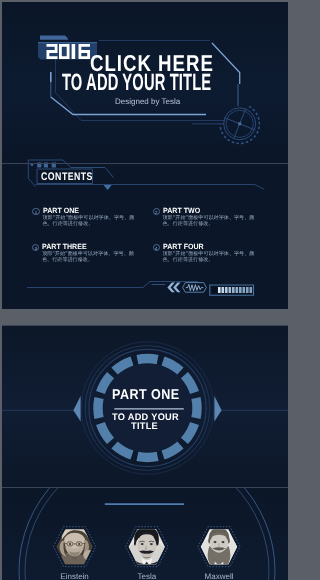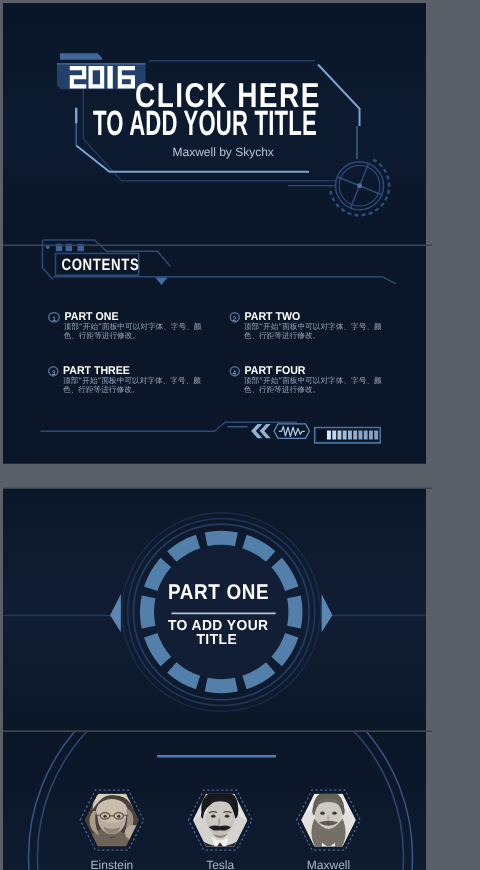--- a/index.html
+++ b/index.html
@@ -1,18 +1,18 @@
 <!DOCTYPE html>
 <html><head>
 <meta charset="utf-8">
 <style>
   html,body{margin:0;padding:0;background:#5b5f68;}
   body{width:290px;height:580px;overflow:hidden;font-family:"Liberation Sans",sans-serif;-webkit-font-smoothing:antialiased;text-rendering:geometricPrecision;}
   .deck{position:absolute;left:2px;top:2px;width:286px;height:578px;overflow:hidden;}
-  .slide{position:absolute;left:0;width:282px;height:161px;overflow:hidden;background:#000000;}
+  .slide{position:absolute;left:0;width:282px;height:161px;overflow:hidden;background:#0c4a6e;padding-left:36px;}
   .sep{position:absolute;left:0;width:286px;height:1px;background:#39445a;z-index:50;}
   .sv{position:absolute;left:0;top:0;width:286px;height:161px;}
   .t1{position:absolute;left:88px;top:50px;color:#fff;font-size:23px;line-height:22px;font-weight:bold;letter-spacing:1.2px;transform:scaleX(0.812);transform-origin:left top;white-space:nowrap;}
   .t2{position:absolute;left:60px;top:69px;color:#fff;font-size:23.5px;line-height:23.5px;font-weight:bold;letter-spacing:0.2px;transform:scaleX(0.627);transform-origin:left top;white-space:nowrap;}
   .sub{position:absolute;left:113px;top:95px;color:#b9c4d6;font-size:8px;line-height:10px;white-space:nowrap;}
 
   .ch{position:absolute;left:38.5px;top:24px;color:#fff;font-size:11px;line-height:11px;font-weight:bold;letter-spacing:0.55px;transform:scaleX(0.80);transform-origin:left top;white-space:nowrap;}
 
   .citem{position:absolute;width:110px;}
   .cnum{position:absolute;left:0;top:2.6px;width:7.3px;height:7.3px;border:0.7px solid #4c6b96;border-radius:50%;color:#a9bbd2;font-size:4.4px;line-height:7.3px;text-align:center;box-sizing:border-box;}
@@ -71,21 +71,21 @@
       </g>
       <g fill="#ffffff">
         <path d="M44.5 42 L55.5 42 L55.5 50.9 L47.3 50.9 L47.3 54.2 L55.5 54.2 L55.5 57 L44.5 57 L44.5 48.1 L52.7 48.1 L52.7 44.8 L44.5 44.8 Z"></path>
         <path d="M57 42 L67.5 42 L67.5 57 L57 57 Z M59.8 44.8 L59.8 54.2 L64.7 54.2 L64.7 44.8 Z"></path>
         <path d="M69.6 42 L73.2 42 L73.2 57 L69.6 57 Z"></path>
         <path d="M76.5 42 L88 42 L88 44.8 L79.3 44.8 L79.3 48.1 L88 48.1 L88 57 L76.5 57 Z M79.3 50.9 L79.3 54.2 L85.2 54.2 L85.2 50.9 Z"></path>
       </g>
     </svg>
     <div class="t1">CLICK HERE</div>
     <div class="t2">TO ADD YOUR TITLE</div>
-    <div class="sub">Maxwell by Skychx</div>
+    <div class="sub">Designed by Tesla</div>
   </div>
   <div class="sep" style="top:161px"></div>
   <div class="slide" id="s2">
     <svg class="sv" viewBox="0 0 286 161">
       <rect x="0" y="0" width="286" height="161" fill="#0b1729"></rect>
       <g fill="none" stroke="#2b4a74" stroke-width="1">
         <path d="M26.3 12 L61 12 L69 19.5 L103 19.5 L111.5 29.5"></path>
         <path d="M26.3 12 L26.3 30.5 L33.5 38.5"></path>
         <path d="M35 21 L35 35.5 L90.5 35.5 L90.5 21 Z"></path>
       </g>

